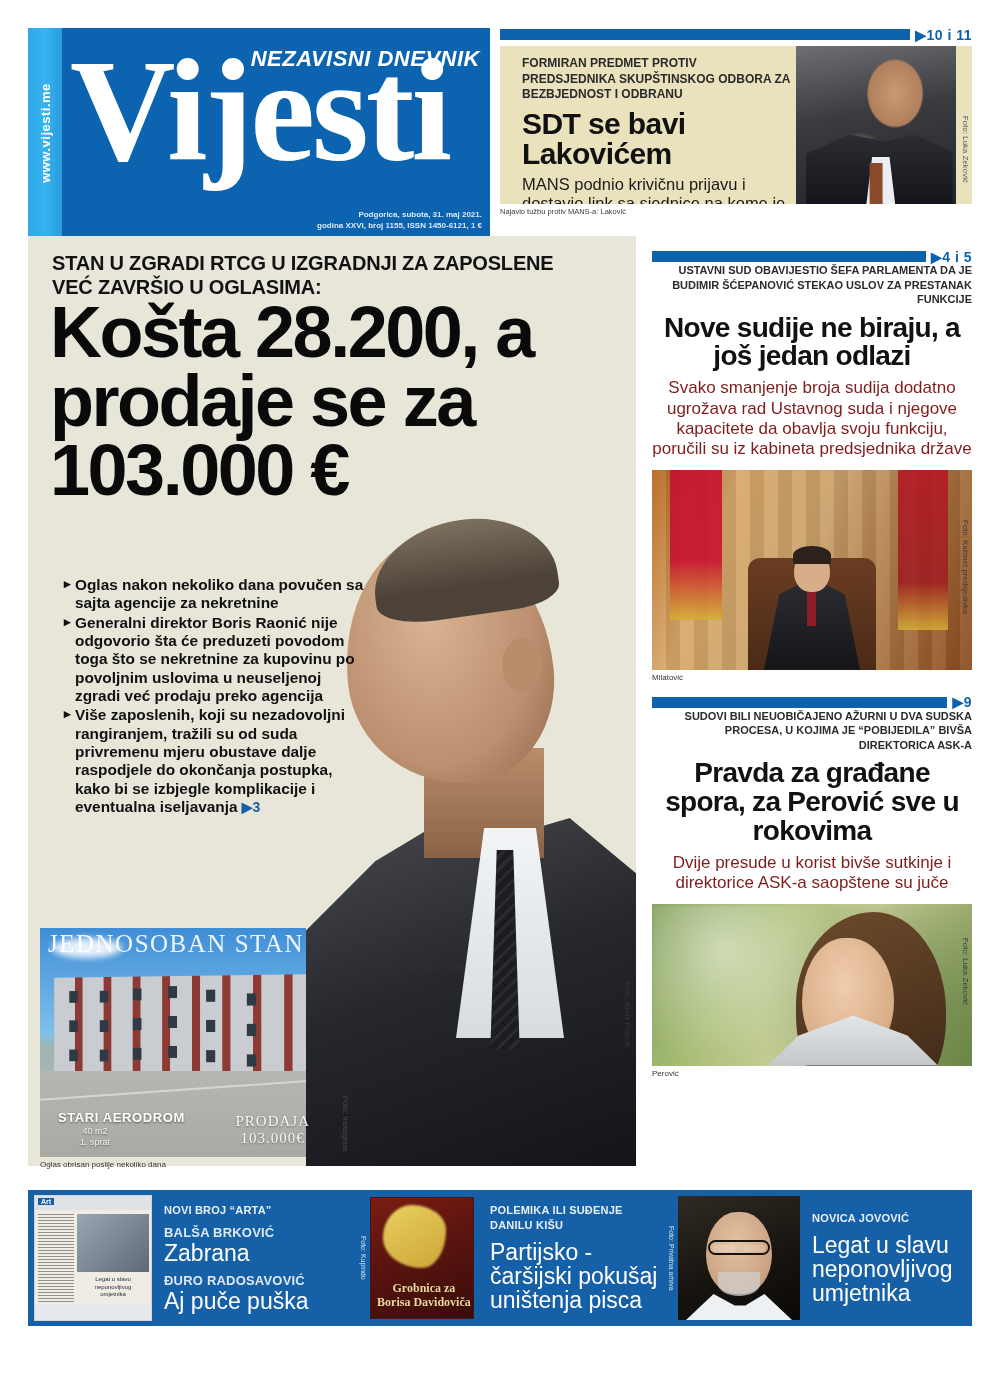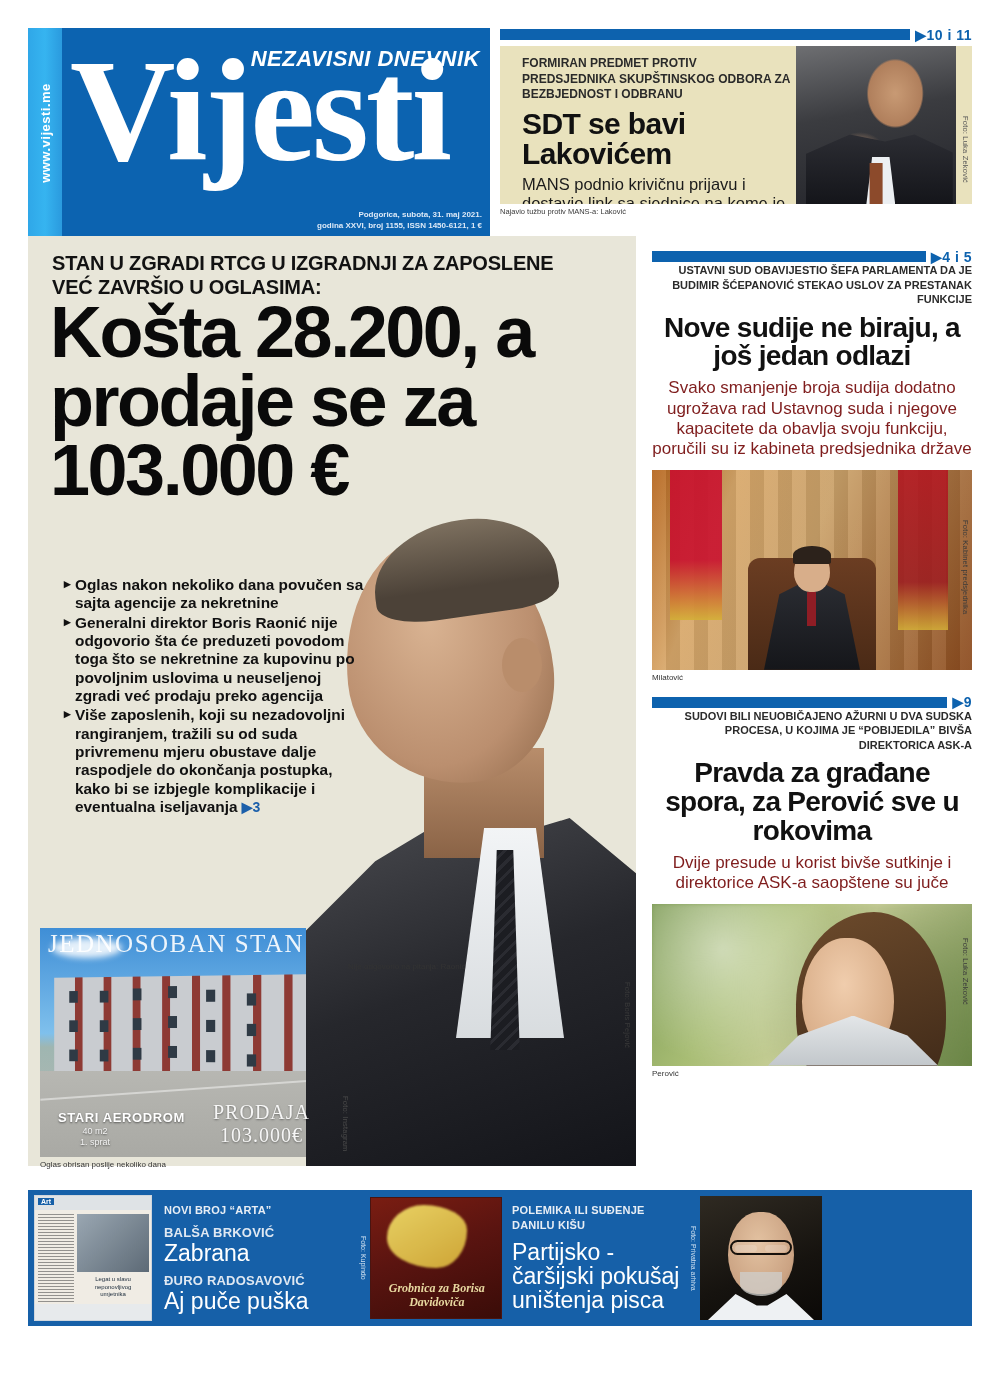--- a/index.html
+++ b/index.html
@@ -212,21 +212,21 @@
     text-shadow: 0 1px 2px rgba(0,0,0,.5);
   }
   .bldg-sub {
     position: absolute; left: 40px; bottom: 8px; z-index: 4;
     color: #f2f2f2; font-size: 9px; line-height: 1.3; text-align: center;
     text-shadow: 0 1px 2px rgba(0,0,0,.5);
   }
   .bldg-price {
     position: absolute; right: 8px; bottom: 10px; z-index: 4; text-align: center;
     font-family: "Liberation Serif", serif; color: rgba(255,255,255,0.92);
-    font-size: 20px; line-height: 1.15; letter-spacing: 1px;
+    font-size: 15px; line-height: 1.15; letter-spacing: 1px;
     text-shadow: 0 1px 2px rgba(0,0,0,.4);
   }
   .bldg-credit { right: 2px; bottom: 12px; color: #4a4a4a; z-index: 5; }
   .bldg-cap { position: absolute; left: 40px; top: 1160px; font-size: 8px; color: #333; }
 
   
   .detekt { position: absolute; left: 348px; top: 988px; width: 288px; }
   .detekt .dbox {
     margin-top: 4px; background: #e2e2e2; height: 142px; padding: 14px 12px 0;
     text-align: center;
@@ -312,23 +312,23 @@
 
   .strip-col { flex: none; color: #fff; padding-right: 10px; }
   .sc-kicker { font-size: 11px; font-weight: bold; line-height: 1.3; letter-spacing:.2px;
                color:#e8eef5; }
   .sc-author { font-size: 13px; font-weight: bold; margin-top: 8px; color:#dfe8f2; letter-spacing:.2px; }
   .sc-title { font-size: 23px; line-height: 1.05; margin-top: 1px; }
   .strip-credit {
     writing-mode: vertical-rl; font-size: 7px; color: #cfe0f0; margin-right: 3px; flex: none;
   }
   .book-cover {
-    width: 132px; height: 122px; flex: none; margin-right: 10px; position: relative;
+    width: 104px; height: 122px; flex: none; margin-right: 16px; position: relative;
     background: linear-gradient(160deg,#7a1d12 0%, #5a1410 45%, #3a0c08 100%);
-    overflow: hidden; border: 1px solid #4a1410; font-style: italic;
+    overflow: hidden; border: 1px solid #4a1410;
   }
   .book-cover .splash {
     position: absolute; left: 12%; top: 6%; width: 62%; height: 52%;
     background: linear-gradient(150deg,#f2e06a,#d9b23a);
     border-radius: 46% 54% 38% 62% / 52% 40% 60% 48%;
     filter: blur(1px); opacity:.92;
   }
   .book-cover .bctitle {
     position: absolute; left: 6px; bottom: 8px; width: 92%;
     color: #e8d8a0; font-family: "Liberation Serif", serif; font-size: 12px;
@@ -545,15 +545,19 @@
 
     <div class="strip-credit">Foto: Privatna arhiva</div>
 
     <div class="face-thumb">
       <div class="fc"></div>
       <div class="gl"></div>
       <div class="beard"></div>
       <div class="collar"></div>
     </div>
 
+    <div class="strip-col" style="width:160px;">
+      <div class="sc-kicker">NOVICA JOVOVIĆ</div>
+      <div class="sc-title" style="margin-top:8px;">Legat u slavu neponovljivog umjetnika</div>
+    </div>
   </div>
 
 </div>
 
 </body></html>

